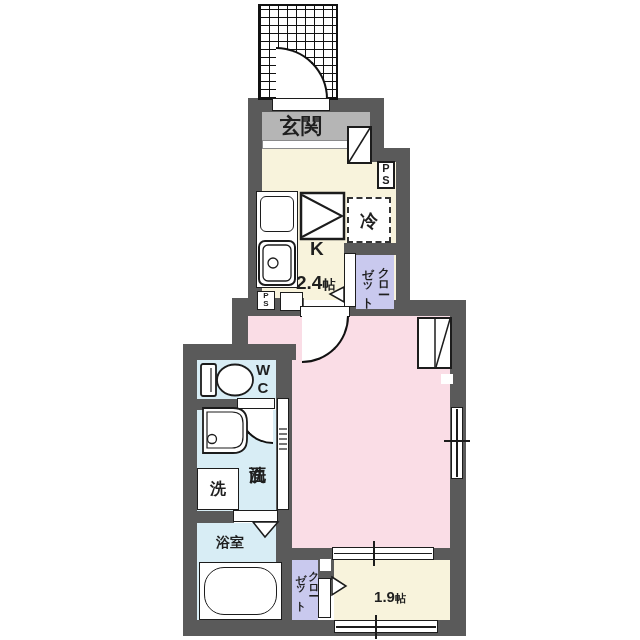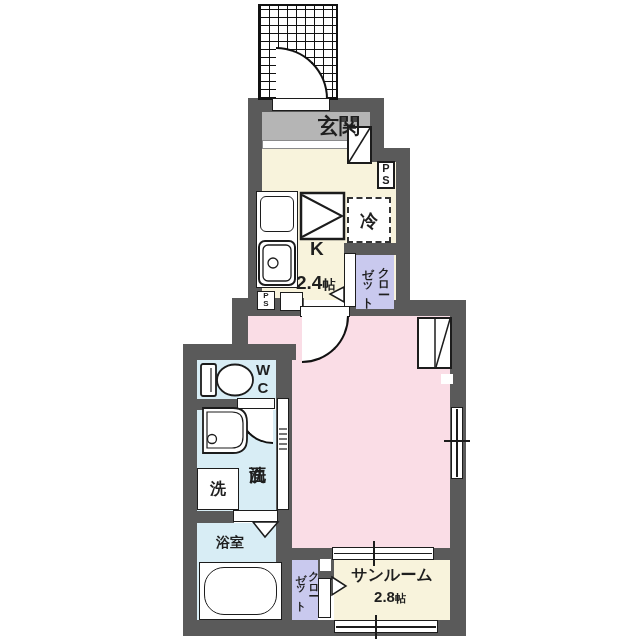--- a/index.html
+++ b/index.html
@@ -146,26 +146,25 @@
   <div class="thinbox" style="left:204px;top:567px;width:73px;height:48px;border-radius:20px"></div>
 
   <div class="floor f-closet" style="left:292px;top:560px;width:26px;height:60px"></div>
   <div class="lbl vtext" style="left:306px;top:563px;font-size:11px;letter-spacing:1px">クロー</div>
   <div class="lbl vtext" style="left:293px;top:566px;font-size:11px;letter-spacing:1px">ゼット</div>
 
   <div class="thinbox" style="left:318px;top:578px;width:13px;height:40px"></div>
   <svg style="left:331px;top:576px" width="17" height="20">
     <polygon points="1,1 15,10 1,19" fill="#fff" stroke="#1c1c1c" stroke-width="1.5"></polygon>
   </svg>
-  <div class="lbl" style="left:334px;top:565px;width:116px;text-align:center;font-size:16px">サンルーム</div>
-  <div class="lbl" style="left:334px;top:588px;width:112px;text-align:center;font-size:15px"><span>2.8</span><span style="font-size:11px">帖</span></div>
+  <div class="lbl" style="left:334px;top:588px;width:112px;text-align:center;font-size:15px"><span>1.9</span><span style="font-size:11px">帖</span></div>
   <div class="thinbox" style="left:332px;top:547px;width:102px;height:13px"></div>
   <div class="line" style="left:334px;top:552.5px;width:98px;height:1.5px"></div>
   <div class="line" style="left:373px;top:541px;width:2px;height:25px"></div>
   <div class="thinbox" style="left:334px;top:620px;width:104px;height:13px"></div>
   <div class="line" style="left:336px;top:626px;width:100px;height:1.5px"></div>
   <div class="line" style="left:375px;top:615px;width:2px;height:24px"></div>
 
-  <div class="lbl" style="left:280px;top:112px;width:80px;text-align:right;font-size:21px">玄関</div>
+  <div class="lbl" style="left:280px;top:112px;width:80px;text-align:left;font-size:21px">玄関</div>
   <div class="lbl" style="left:310px;top:238px;font-size:19px">K</div>
   <div class="lbl" style="left:296px;top:272px;font-size:19px"><span>2.4</span><span style="font-size:13px">帖</span></div>
 
 </div>
 
 </body></html>

